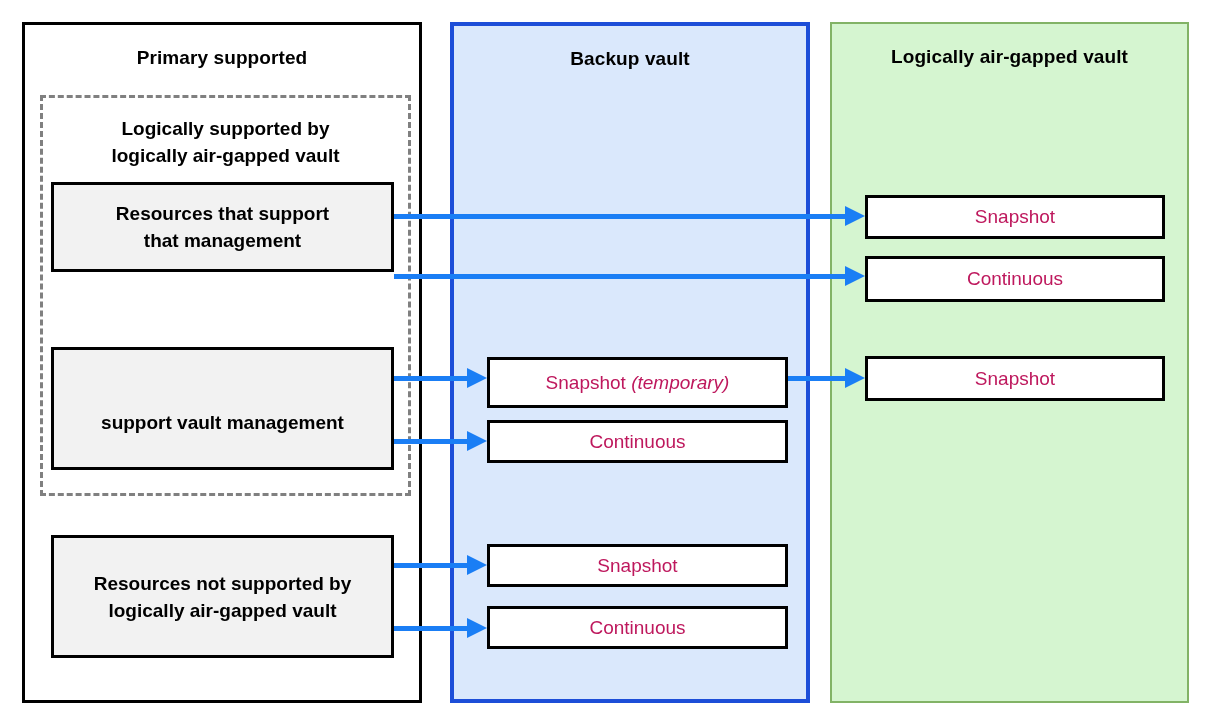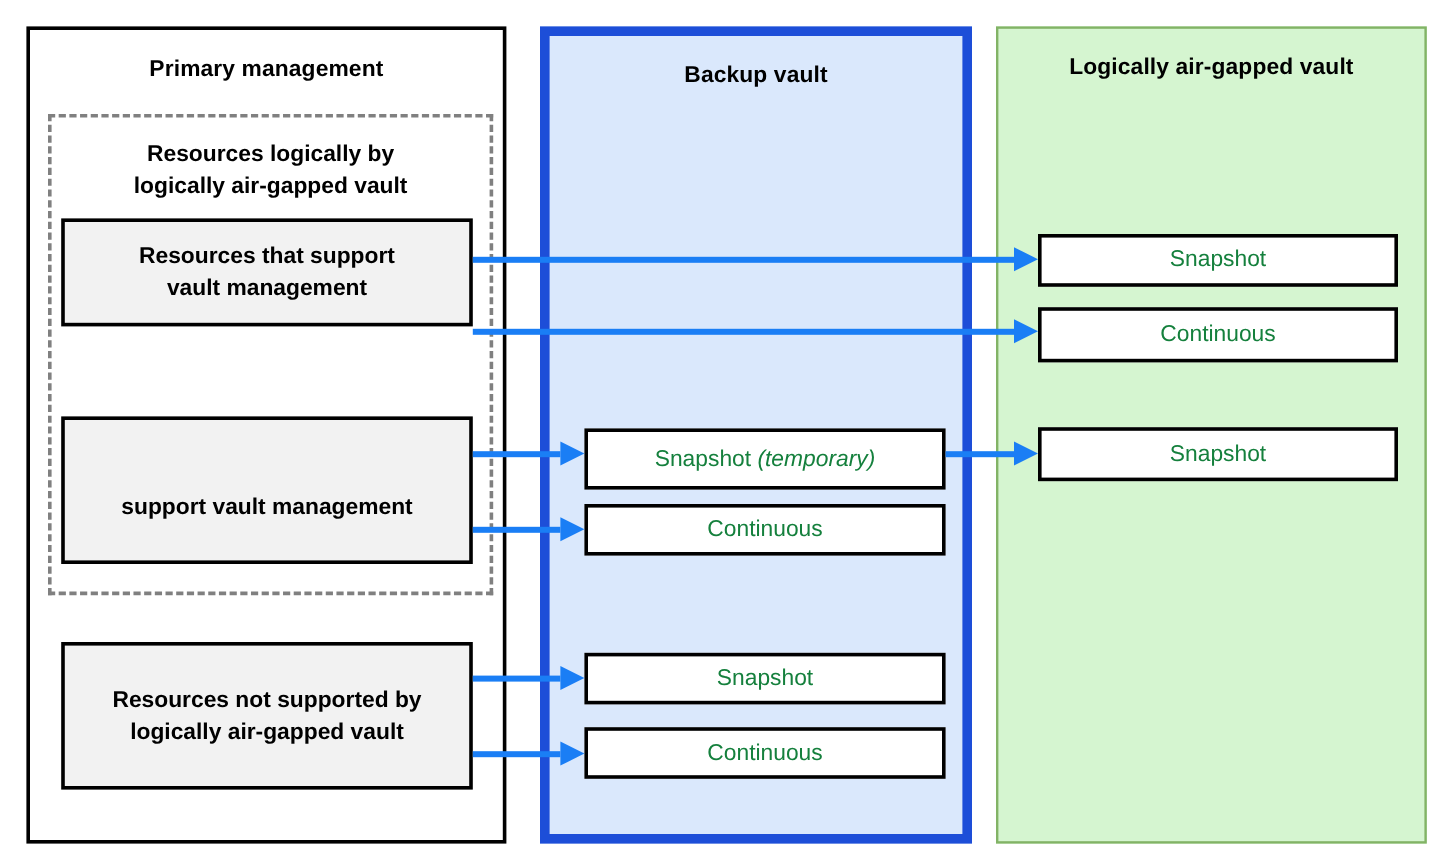--- a/index.html
+++ b/index.html
@@ -31,21 +31,21 @@
     width: 400px;
     height: 681px;
     border: 3px solid #000000;
     background: #ffffff;
   }
   .col-backup {
     left: 450px;
     top: 22px;
     width: 360px;
     height: 681px;
-    border: 8px solid #1d4ed8;
+    border: 4px solid #1d4ed8;
     background: #dae8fc;
   }
   .col-lagv {
     left: 830px;
     top: 22px;
     width: 359px;
     height: 681px;
     border: 2px solid #82b366;
     background: #d5f5d0;
   }
@@ -108,21 +108,21 @@
   .item-box {
     position: absolute;
     box-sizing: border-box;
     border: 3px solid #000000;
     background: #ffffff;
     display: flex;
     align-items: center;
     justify-content: center;
     text-align: center;
     font-size: 19px;
-    color: #15803d;
+    color: #be185d;
   }
   .item-box .ital { font-style: italic; }
 
   
   .bv-snap-temp { left: 487px; top: 357px; width: 301px; height: 51px; }
   .bv-cont-1    { left: 487px; top: 420px; width: 301px; height: 43px; }
   .bv-snap-2    { left: 487px; top: 544px; width: 301px; height: 43px; }
   .bv-cont-2    { left: 487px; top: 606px; width: 301px; height: 43px; }
 
   
@@ -151,34 +151,34 @@
     border-bottom: 10px solid transparent;
     border-left: 20px solid #1a7ef5;
   }
 </style>
 </head>
 <body>
 
 <div id="canvas">
 
   <div class="column col-primary">
-    <div class="col-title">Primary management</div>
+    <div class="col-title">Primary supported</div>
   </div>
 
   <div class="dashed-group">
     <div class="dashed-title">
-      <span>Resources logically by</span><br>
+      <span>Logically supported by</span><br>
       <span>logically air-gapped vault</span>
     </div>
   </div>
 
   <div class="res-box res-1">
     <span>
       <span>Resources that support</span><br>
-      <span>vault management</span>
+      <span>that management</span>
     </span>
   </div>
 
   <div class="res-box res-2">
     <span>
       <br>
       <span>support vault management</span>
     </span>
   </div>
 

